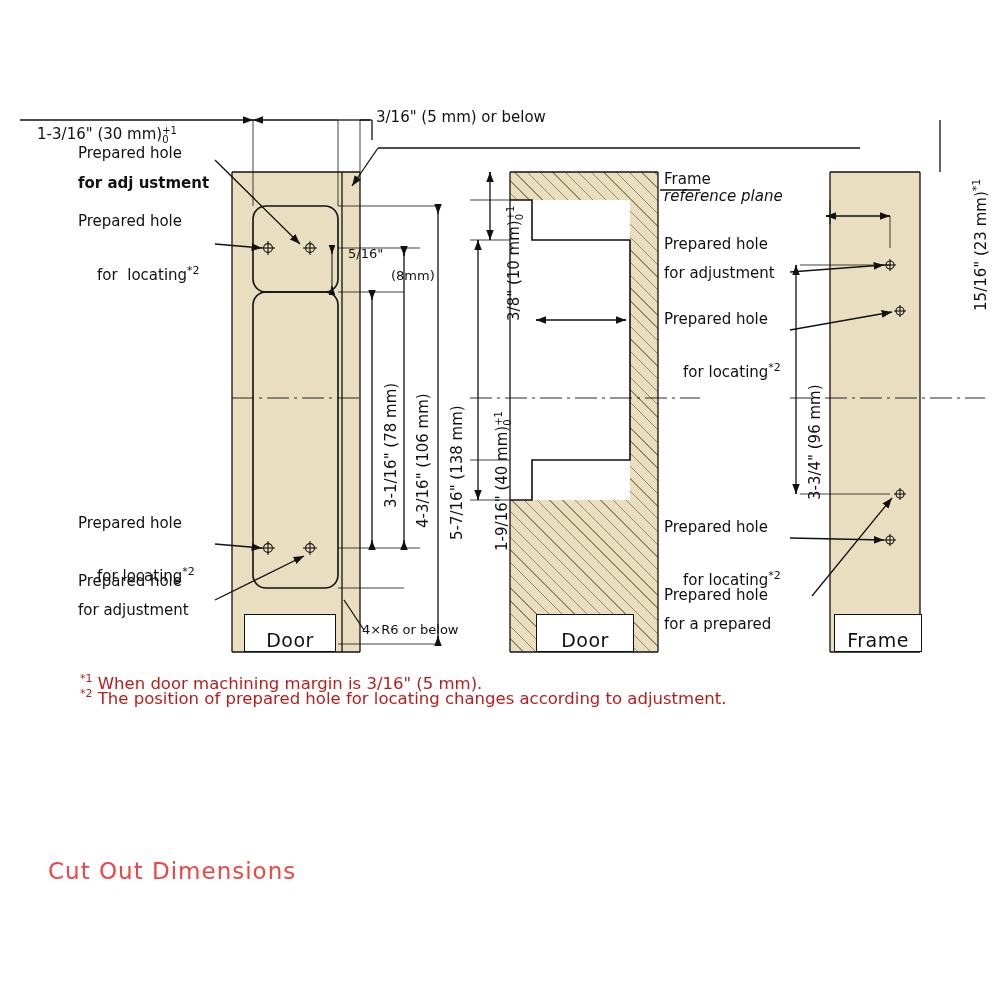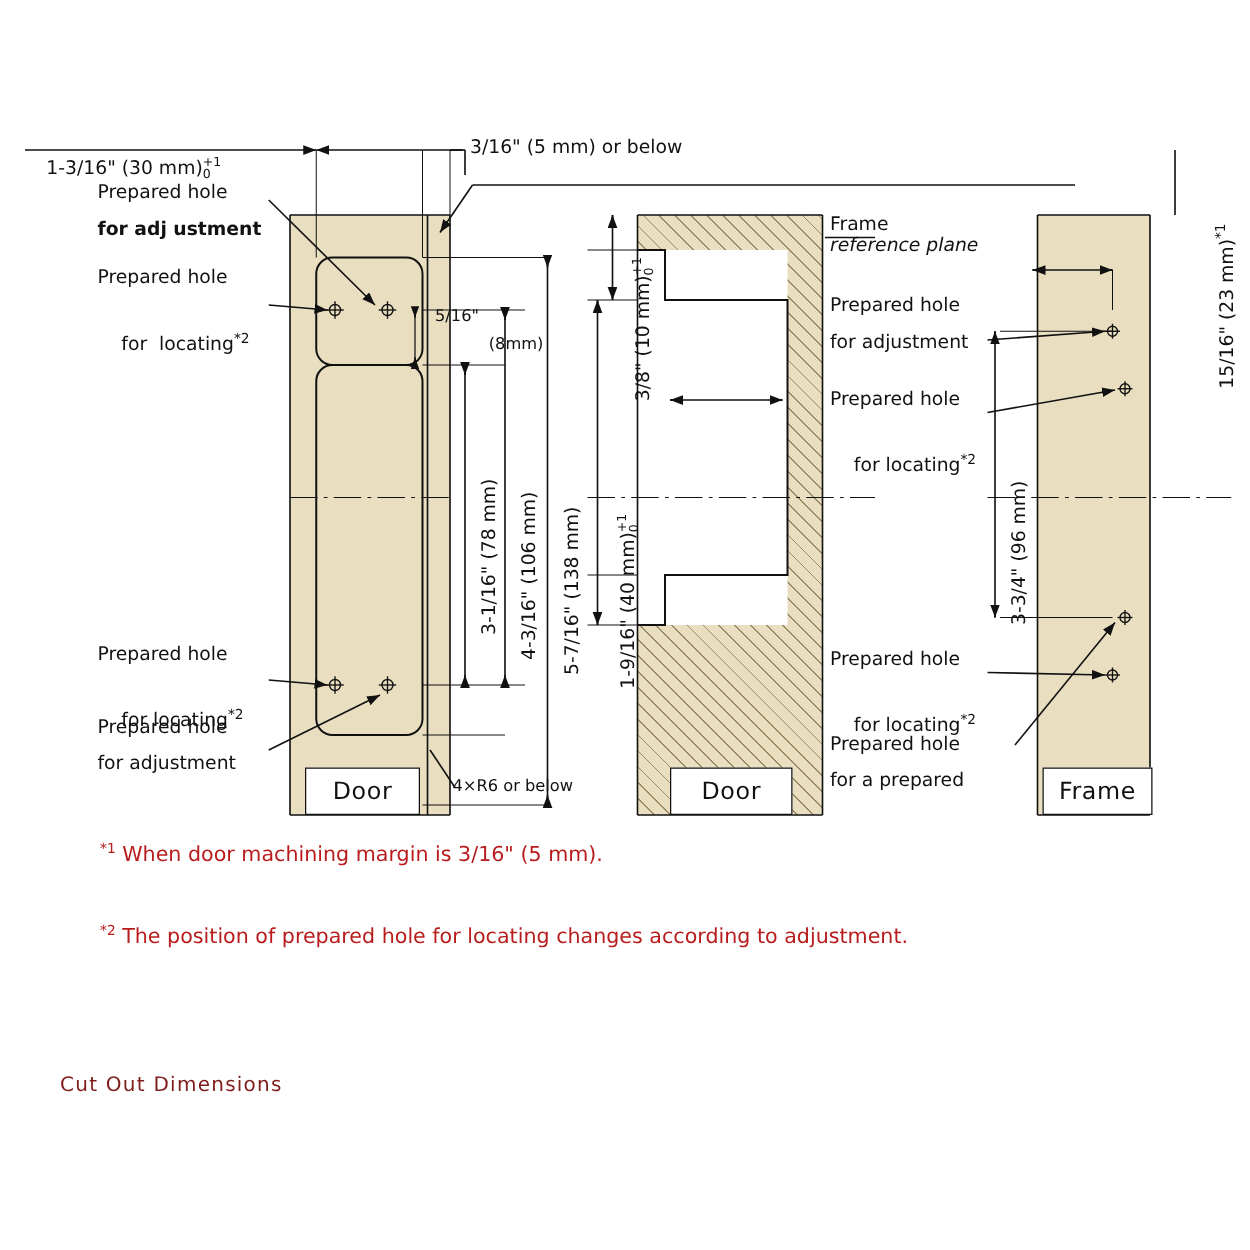--- a/index.html
+++ b/index.html
@@ -17,24 +17,24 @@
   .panel{position:absolute;background:#e9dfc0;border:0;}
   .hatchwrap{position:absolute;overflow:hidden;}
   .hatch{
     position:absolute;left:0;top:0;width:100%;height:100%;
     background-color:#e9dfc0;
     background-image:repeating-linear-gradient(45deg, rgba(90,70,30,.55) 0 1px, rgba(0,0,0,0) 1px 9px);
   }
   svg{position:absolute;left:0;top:0;overflow:visible;}
   .tagbox{
     position:absolute;background:#ffffff;border:1.6px solid #111;
-    font-size:19px;display:flex;align-items:center;justify-content:center;
+    font-size:19px;display:flex;align-items:flex-end;justify-content:center;
     letter-spacing:.5px;
   }
-  .title{position:absolute;font-size:16px;letter-spacing:1px;color:#7f1d1d;}
+  .title{position:absolute;font-size:23px;letter-spacing:1px;color:#ef4444;}
   .note{position:absolute;font-size:16.5px;color:#b91c1c;white-space:nowrap;}
   .sup{font-size:11px;vertical-align:super;}
   .frac{display:inline-block;font-size:10px;line-height:9px;vertical-align:middle;text-align:left;}
 </style>
 </head>
 <body>
 
 <div id="stage">
 
   <div class="panel" style="left:232px;top:172px;width:110px;height:480px;"></div>
@@ -278,18 +278,18 @@
   <div class="tagbox" style="left:536px;top:614px;width:96px;height:36px;">
     <span>Door</span>
   </div>
   <div class="tagbox" style="left:834px;top:614px;width:86px;height:36px;">
     <span>Frame</span>
   </div>
 
   <div class="note" style="left:80px;top:672px;">
     <span class="sup">*1</span> <span>When door machining margin is 3/16" (5 mm).</span>
   </div>
-  <div class="note" style="left:80px;top:738px;text-align:right;">
+  <div class="note" style="left:80px;top:687px;text-align:right;">
     <span class="sup">*2</span> <span>The position of prepared hole for locating changes according to adjustment.</span>
   </div>
 
   <div class="title" style="left:48px;top:858px;">Cut Out Dimensions</div>
 </div>
 
 </body></html>

